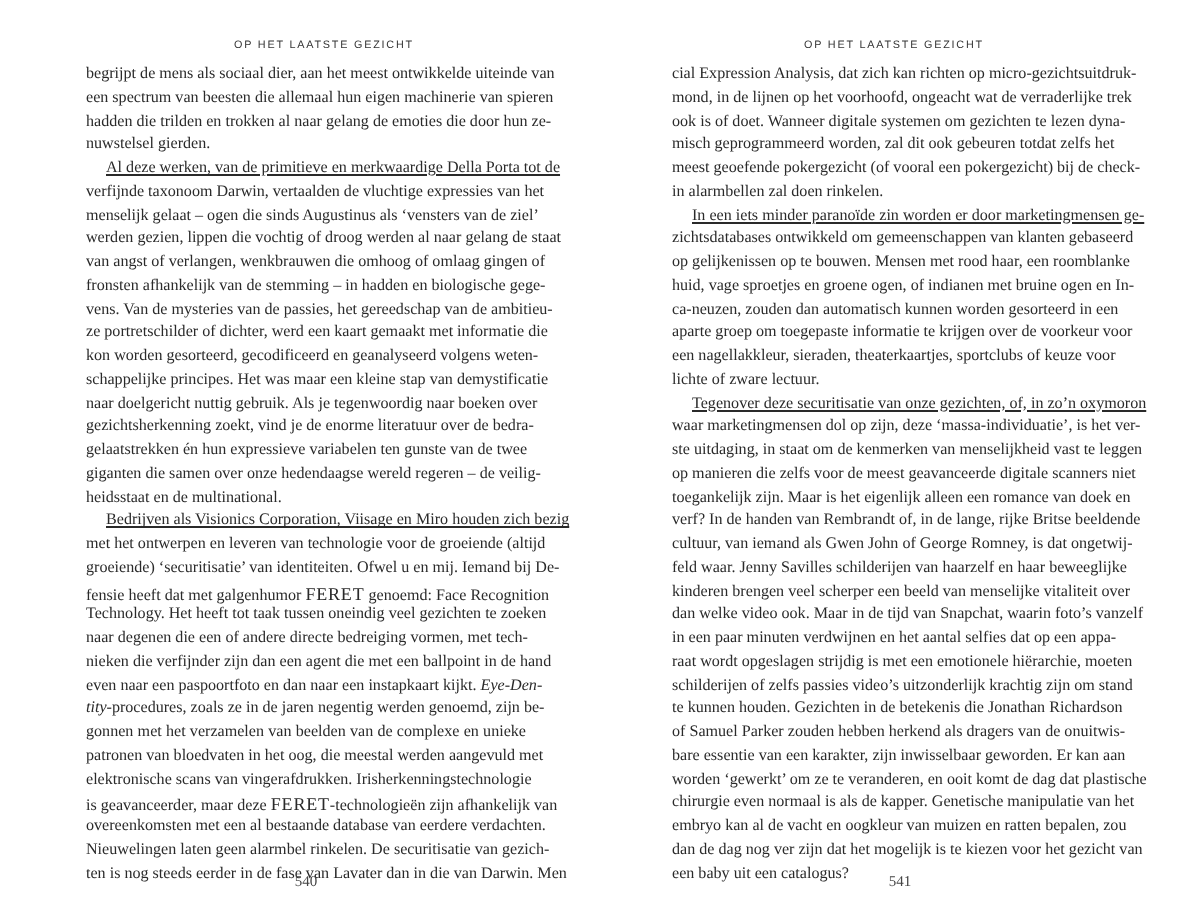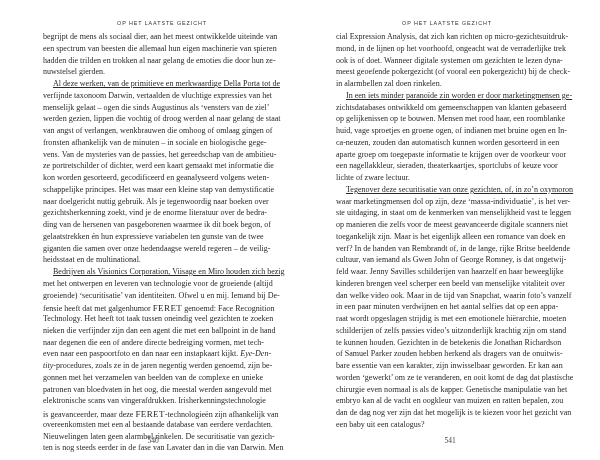--- a/index.html
+++ b/index.html
@@ -32,57 +32,57 @@
   <div class="body">
       <span class="line">begrijpt de mens als sociaal dier, aan het meest ontwikkelde uiteinde van</span>
       <span class="line">een spectrum van beesten die allemaal hun eigen machinerie van spieren</span>
       <span class="line">hadden die trilden en trokken al naar gelang de emoties die door hun ze-</span>
       <span class="line last">nuwstelsel gierden.</span>
       <span class="line indent">Al deze werken, van de primitieve en merkwaardige Della Porta tot de</span>
       <span class="line">verfijnde taxonoom Darwin, vertaalden de vluchtige expressies van het</span>
       <span class="line">menselijk gelaat – ogen die sinds Augustinus als ‘vensters van de ziel’</span>
       <span class="line">werden gezien, lippen die vochtig of droog werden al naar gelang de staat</span>
       <span class="line">van angst of verlangen, wenkbrauwen die omhoog of omlaag gingen of</span>
-      <span class="line">fronsten afhankelijk van de minuten – in sociale en biologische gege-</span>
+      <span class="line">fronsten afhankelijk van de stemming – in hadden en biologische gege-</span>
       <span class="line">vens. Van de mysteries van de passies, het gereedschap van de ambitieu-</span>
       <span class="line">ze portretschilder of dichter, werd een kaart gemaakt met informatie die</span>
       <span class="line">kon worden gesorteerd, gecodificeerd en geanalyseerd volgens weten-</span>
       <span class="line">schappelijke principes. Het was maar een kleine stap van demystificatie</span>
       <span class="line">naar doelgericht nuttig gebruik. Als je tegenwoordig naar boeken over</span>
       <span class="line">gezichtsherkenning zoekt, vind je de enorme literatuur over de bedra-</span>
-      <span class="line">ding van de hersenen van pasgeborenen waarmee ik dit boek begon, of</span>
       <span class="line">gelaatstrekken én hun expressieve variabelen ten gunste van de twee</span>
       <span class="line">giganten die samen over onze hedendaagse wereld regeren – de veilig-</span>
       <span class="line last">heidsstaat en de multinational.</span>
       <span class="line indent">Bedrijven als Visionics Corporation, Viisage en Miro houden zich bezig</span>
       <span class="line">met het ontwerpen en leveren van technologie voor de groeiende (altijd</span>
       <span class="line">groeiende) ‘securitisatie’ van identiteiten. Ofwel u en mij. Iemand bij De-</span>
       <span class="line"><span>fensie heeft dat met galgenhumor </span><span class="sc">feret</span><span> genoemd: Face Recognition</span></span>
       <span class="line">Technology. Het heeft tot taak tussen oneindig veel gezichten te zoeken</span>
+      <span class="line">naar degenen die een of andere directe bedreiging vormen, met tech-</span>
       <span class="line">nieken die verfijnder zijn dan een agent die met een ballpoint in de hand</span>
-      <span class="line">naar degenen die een of andere directe bedreiging vormen, met tech-</span>
       <span class="line"><span>even naar een paspoortfoto en dan naar een instapkaart kijkt. </span><i>Eye-Den-</i></span>
       <span class="line"><i>tity</i><span>-procedures, zoals ze in de jaren negentig werden genoemd, zijn be-</span></span>
       <span class="line">gonnen met het verzamelen van beelden van de complexe en unieke</span>
       <span class="line">patronen van bloedvaten in het oog, die meestal werden aangevuld met</span>
       <span class="line">elektronische scans van vingerafdrukken. Irisherkenningstechnologie</span>
       <span class="line"><span>is geavanceerder, maar deze </span><span class="sc">feret</span><span>-technologieën zijn afhankelijk van</span></span>
       <span class="line">overeenkomsten met een al bestaande database van eerdere verdachten.</span>
       <span class="line">Nieuwelingen laten geen alarmbel rinkelen. De securitisatie van gezich-</span>
       <span class="line">ten is nog steeds eerder in de fase van Lavater dan in die van Darwin. Men</span>
     </div>
   <div class="folio">540</div>
 </div>
 
 <div class="page right">
   <div class="running-head">OP HET LAATSTE GEZICHT</div>
   <div class="body">
       <span class="line">cial Expression Analysis, dat zich kan richten op micro-gezichtsuitdruk-</span>
       <span class="line">mond, in de lijnen op het voorhoofd, ongeacht wat de verraderlijke trek</span>
       <span class="line">ook is of doet. Wanneer digitale systemen om gezichten te lezen dyna-</span>
+      <span class="line">misch geprogrammeerd worden, zal dit ook gebeuren totdat zelfs het</span>
       <span class="line">meest geoefende pokergezicht (of vooral een pokergezicht) bij de check-</span>
       <span class="line last">in alarmbellen zal doen rinkelen.</span>
       <span class="line indent">In een iets minder paranoïde zin worden er door marketingmensen ge-</span>
       <span class="line">zichtsdatabases ontwikkeld om gemeenschappen van klanten gebaseerd</span>
       <span class="line">op gelijkenissen op te bouwen. Mensen met rood haar, een roomblanke</span>
       <span class="line">huid, vage sproetjes en groene ogen, of indianen met bruine ogen en In-</span>
       <span class="line">ca-neuzen, zouden dan automatisch kunnen worden gesorteerd in een</span>
       <span class="line">aparte groep om toegepaste informatie te krijgen over de voorkeur voor</span>
       <span class="line">een nagellakkleur, sieraden, theaterkaartjes, sportclubs of keuze voor</span>
       <span class="line last">lichte of zware lectuur.</span>

